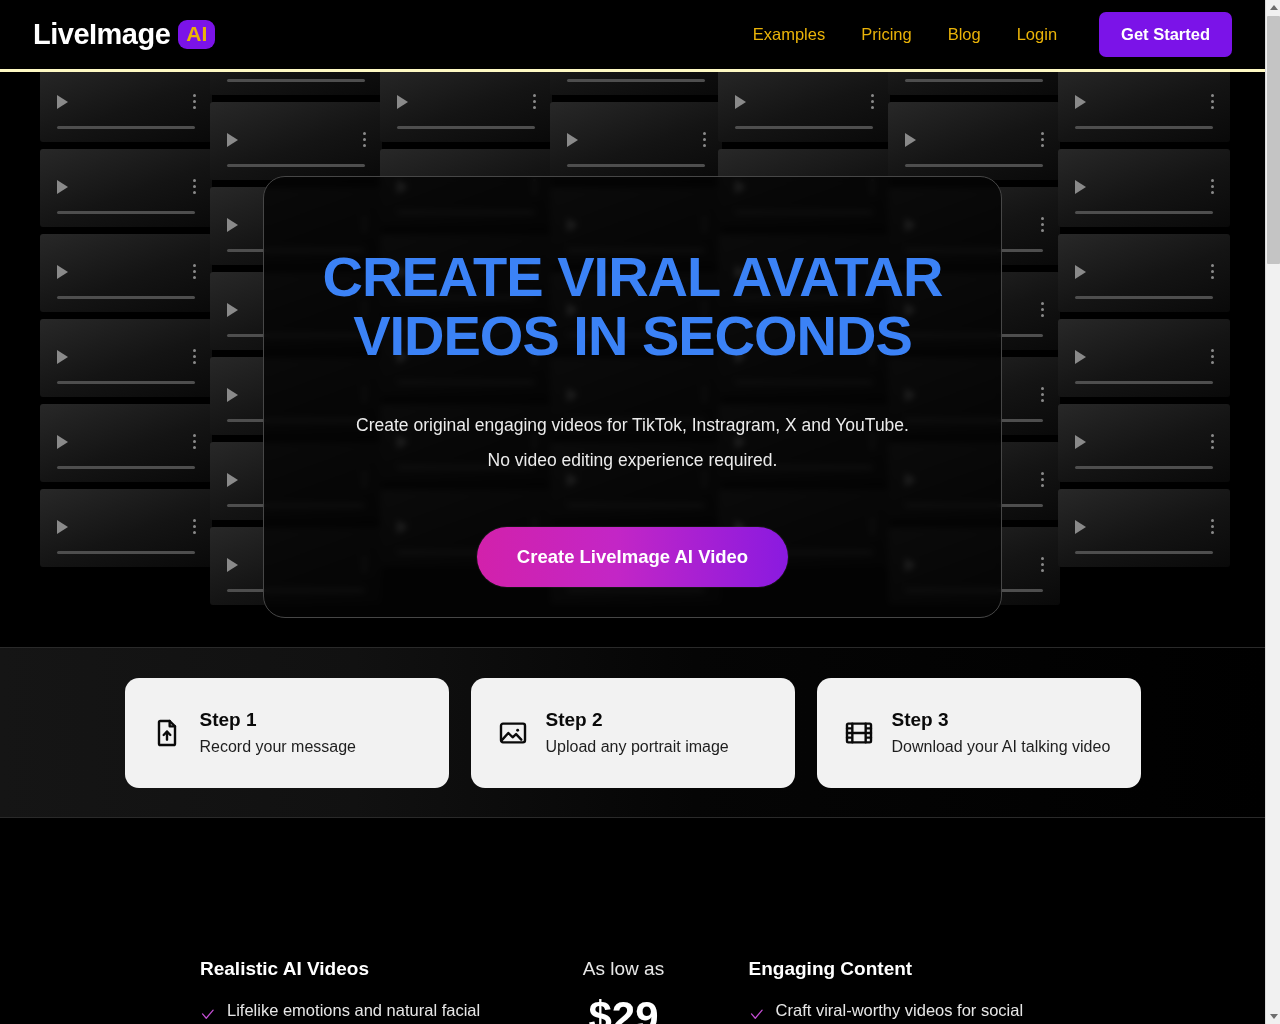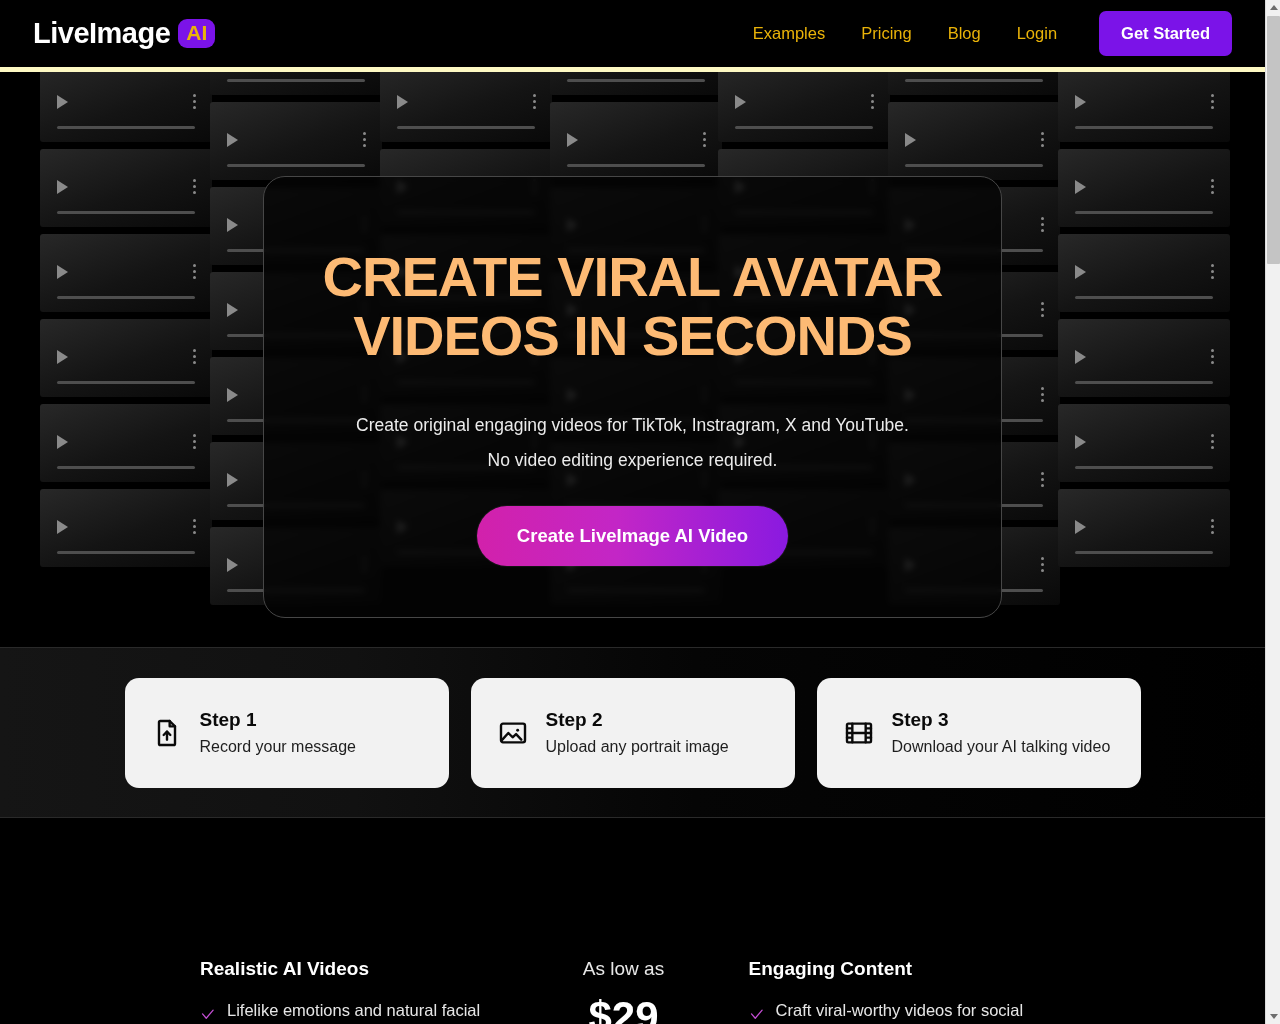--- a/index.html
+++ b/index.html
@@ -12,21 +12,21 @@
 
   
   #page { width:1265px; height:1024px; position:relative; overflow:hidden; background:#000; }
 
   
   .header {
     position:absolute; top:0; left:0; width:1265px; height:72px;
     background:#000; z-index:60;
     display:flex; align-items:center; justify-content:space-between;
     padding:0 33px;
-    border-bottom:5px solid #fef9c3;
+    border-bottom:3px solid #fef9c3;
   }
   .logo { display:flex; align-items:center; gap:0px; }
   .logo-text {
     font-size:29px; font-weight:700; letter-spacing:-0.5px; color:#fff; line-height:1;
   }
   .logo-badge {
     margin-left:8px;
     background:#7b13e8;
     border-radius:9px;
     padding:3px 8px 5px 8px;
@@ -87,29 +87,29 @@
     border-radius:22px;
     background:rgba(4,4,4,0.80);
     backdrop-filter:blur(3px);
     text-align:center;
     padding-top:70px;
     z-index:5;
   }
   .hero-title {
     font-size:56px; font-weight:700; line-height:1.06;
     letter-spacing:-1px;
-    color:#fdba74;
+    color:#3b82f6;
     padding:0 30px;
   }
   .hero-sub {
     margin-top:42px;
     font-size:17.5px; line-height:2.0; color:#ececec; font-weight:400;
   }
   .hero-btn {
-    margin-top:28px;
+    margin-top:49px;
     display:inline-block;
     background:linear-gradient(90deg,#d221ab 0%,#c326c6 45%,#8a1ae0 100%);
     color:#fff; border:none; cursor:pointer;
     font-family:"Liberation Sans", sans-serif;
     font-size:18.5px; font-weight:700;
     border-radius:34px;
     padding:19px 40px;
     box-shadow:0 0 0 1px rgba(255,255,255,0.06);
   }
 

